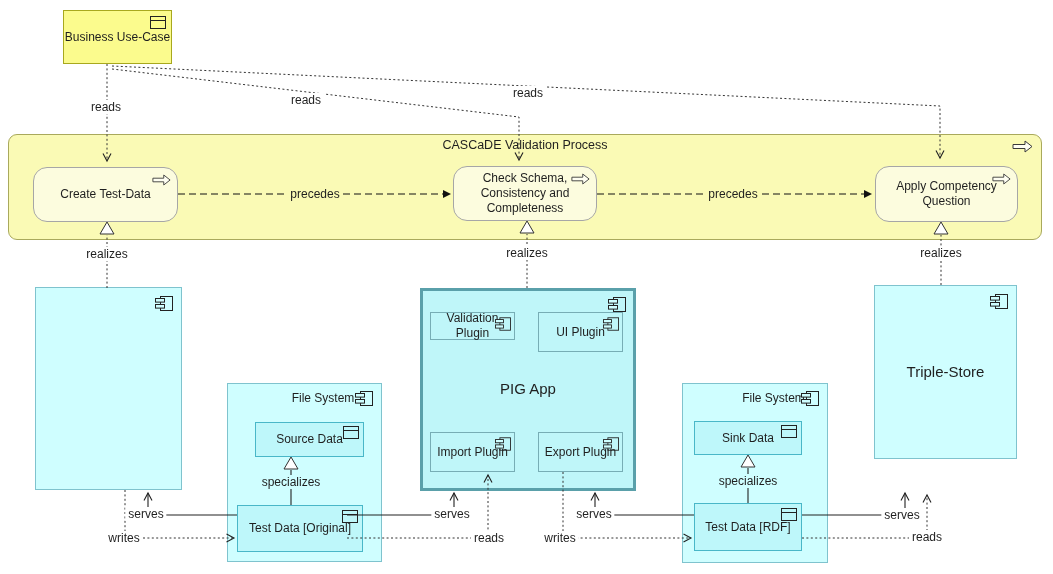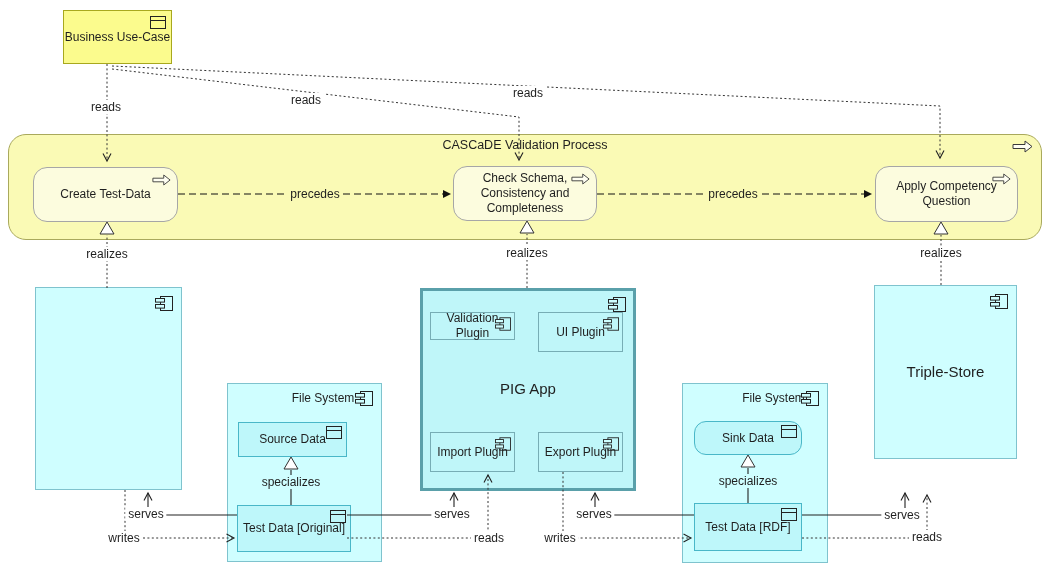--- a/index.html
+++ b/index.html
@@ -1,21 +1,21 @@
 <!DOCTYPE html>
 <html style="--band-fill: #FAFAB5; --band-border: #A9A95C; --process-fill: #FCFCDE; --process-border: #A6A6A6; --business-fill: #FBFB8D; --business-border: #A8A81E; --component-fill: #CFFEFF; --component-border: #7FC3CE; --inner-fill: #BEF7FA; --inner-border: #49B7C8; --pig-fill: #BFF6F9; --pig-border: #5AA0AA; --plugin-border: #77ADB5;"><head>
 <meta charset="utf-8">
 <style>
   html,body{margin:0;padding:0;background:#fff;}
   #canvas{position:relative;width:1053px;height:574px;background:#fff;overflow:hidden;
           font-family:"Liberation Sans","DejaVu Sans",sans-serif;color:#1f1f1f;}
   .node{position:absolute;box-sizing:border-box;font-size:12px;line-height:1.25;}
   .flexc{display:flex;align-items:center;justify-content:center;text-align:center;}
   
-  .band{background:var(--band-fill);border:1.5px solid var(--band-border);border-radius:18px;z-index:1;}
+  .band{background:var(--band-fill);border:1.5px solid var(--band-border);border-radius:9px;z-index:1;}
   .band-title{position:absolute;top:3px;left:0;right:0;text-align:center;font-size:12.5px;}
   .proc{background:var(--process-fill);border:1px solid var(--process-border);border-radius:14px;z-index:2;padding:4px 12px;}
   .buc{background:var(--business-fill);border:1px solid var(--business-border);z-index:2;}
   
   .comp{background:var(--component-fill);border:1px solid var(--component-border);z-index:2;}
   .comp-big{font-size:15px;}
   .grouping{background:var(--component-fill);border:1px solid var(--component-border);z-index:2;}
   .grp-title{position:absolute;top:7px;left:0;right:0;text-align:center;font-size:12px;padding-left:37px;}
   .inner{background:var(--inner-fill);border:1px solid var(--inner-border);z-index:3;}
   .pig{background:var(--pig-fill);border:3px solid var(--pig-border);z-index:2;font-size:15px;}
@@ -87,28 +87,28 @@
       </svg>
   </div>
 
   <div class="node grouping" style="left:227px;top:383px;width:155px;height:179px;">
     <div class="grp-title">File System</div>
     <svg class="icon ic-comp" style="top:7px;right:8px;" width="18" height="15" viewBox="0 0 18 15">
         <rect class="body" x="5.5" y="0.5" width="12" height="14"></rect>
         <rect class="tab" x="0.5" y="2.5" width="9" height="3.6"></rect>
         <rect class="tab" x="0.5" y="8.5" width="9" height="3.6"></rect>
       </svg>
-    <div class="node inner flexc" style="left:10px;top:38px;width:109px;height:35px;">
+    <div class="node inner flexc" style="left:27px;top:38px;width:109px;height:35px;">
       <svg class="icon ic-obj" style="top:3px;right:4px;" width="16" height="13" viewBox="0 0 16 13">
           <rect x="0.5" y="0.5" width="15" height="12"></rect>
           <line x1="0.5" y1="4.5" x2="15.5" y2="4.5"></line>
         </svg>
       <span>Source Data</span>
     </div>
-    <div class="node inner flexc" style="left:9px;top:121px;width:114px;height:47px;">
+    <div class="node inner flexc" style="left:9px;top:121px;width:126px;height:47px;">
       <svg class="icon ic-obj" style="top:4px;right:4px;" width="16" height="13" viewBox="0 0 16 13">
           <rect x="0.5" y="0.5" width="15" height="12"></rect>
           <line x1="0.5" y1="4.5" x2="15.5" y2="4.5"></line>
         </svg>
       <span>Test Data [Original]</span>
     </div>
   </div>
 
   <div class="node pig flexc" style="left:420px;top:288px;width:216px;height:203px;">
     <svg class="icon ic-comp" style="top:6px;right:7px;" width="18" height="15" viewBox="0 0 18 15">
@@ -151,21 +151,21 @@
     </div>
   </div>
 
   <div class="node grouping" style="left:682px;top:383px;width:146px;height:180px;">
     <div class="grp-title">File System</div>
     <svg class="icon ic-comp" style="top:7px;right:8px;" width="18" height="15" viewBox="0 0 18 15">
         <rect class="body" x="5.5" y="0.5" width="12" height="14"></rect>
         <rect class="tab" x="0.5" y="2.5" width="9" height="3.6"></rect>
         <rect class="tab" x="0.5" y="8.5" width="9" height="3.6"></rect>
       </svg>
-    <div class="node inner flexc" style="left:11px;top:37px;width:108px;height:34px;border-radius:12px;">
+    <div class="node inner flexc" style="left:11px;top:37px;width:108px;height:34px;">
       <svg class="icon ic-obj" style="top:3px;right:4px;" width="16" height="13" viewBox="0 0 16 13">
           <rect x="0.5" y="0.5" width="15" height="12"></rect>
           <line x1="0.5" y1="4.5" x2="15.5" y2="4.5"></line>
         </svg>
       <span>Sink Data</span>
     </div>
     <div class="node inner flexc" style="left:11px;top:119px;width:108px;height:48px;">
       <svg class="icon ic-obj" style="top:4px;right:4px;" width="16" height="13" viewBox="0 0 16 13">
           <rect x="0.5" y="0.5" width="15" height="12"></rect>
           <line x1="0.5" y1="4.5" x2="15.5" y2="4.5"></line>

